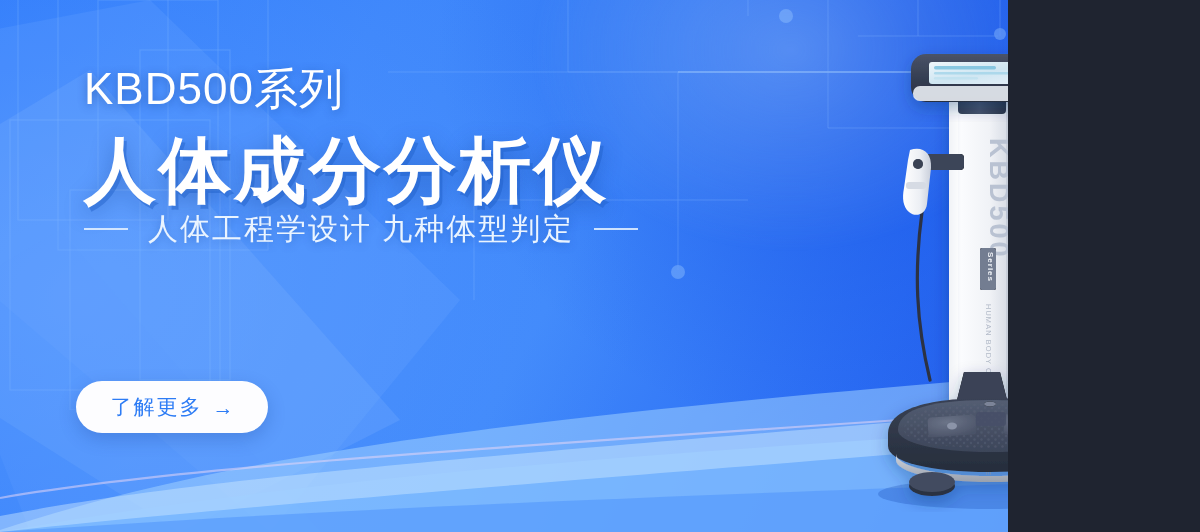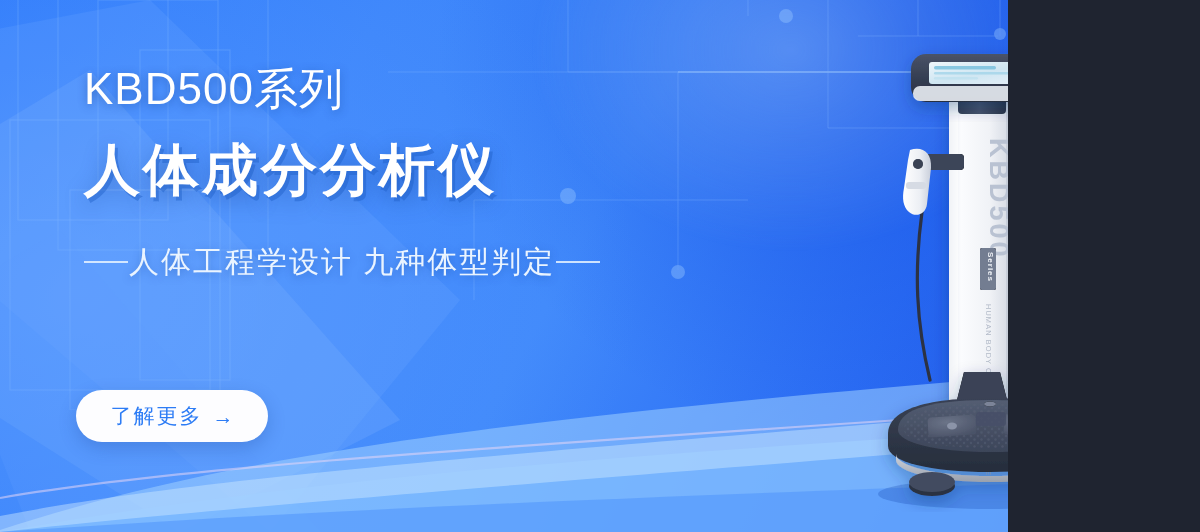--- a/index.html
+++ b/index.html
@@ -46,39 +46,38 @@
   .copy{position:absolute;left:84px;top:66px;width:640px;}
 
   .eyebrow{
     font-size:44px;line-height:1.05;color:#ffffff;
     font-weight:400;letter-spacing:1px;
     text-shadow:0 2px 10px rgba(14,56,140,.45);
     white-space:nowrap;
   }
 
   .headline{
-    margin-top:28px;
-    font-size:56px;line-height:1.06;color:#ffffff;
+    margin-top:20px;
+    font-size:72px;line-height:1.06;color:#ffffff;
     font-weight:700;letter-spacing:3px;
     text-shadow:3px 4px 0 rgba(30,96,200,.45), 0 6px 22px rgba(10,48,130,.40);
     white-space:nowrap;
   }
 
   .subline{
-    margin-top:42px;
-    display:flex;align-items:center;gap:1px;
+    display:flex;align-items:center;gap:20px;
     color:#eaf4ff;font-size:30px;letter-spacing:2px;font-weight:400;
     text-shadow:0 2px 8px rgba(14,56,140,.35);
     white-space:nowrap;
   }
   .dash{display:block;width:44px;height:2px;background:rgba(231,243,255,.85);flex:none;}
 
   
   .cta{
-    position:absolute;left:76px;top:390px;
+    position:absolute;left:76px;top:381px;
     width:192px;height:52px;border-radius:26px;
     background:#fdfdff;border:none;cursor:pointer;
     display:flex;align-items:center;justify-content:center;gap:10px;
     box-shadow:0 6px 18px rgba(12,50,130,.22);
     font-family:inherit;
   }
   .cta .cta-label{color:#2d7cf5;font-size:21px;letter-spacing:2px;font-weight:400;}
   .cta .cta-arrow{color:#2d7cf5;font-size:21px;line-height:1;}
 
   

